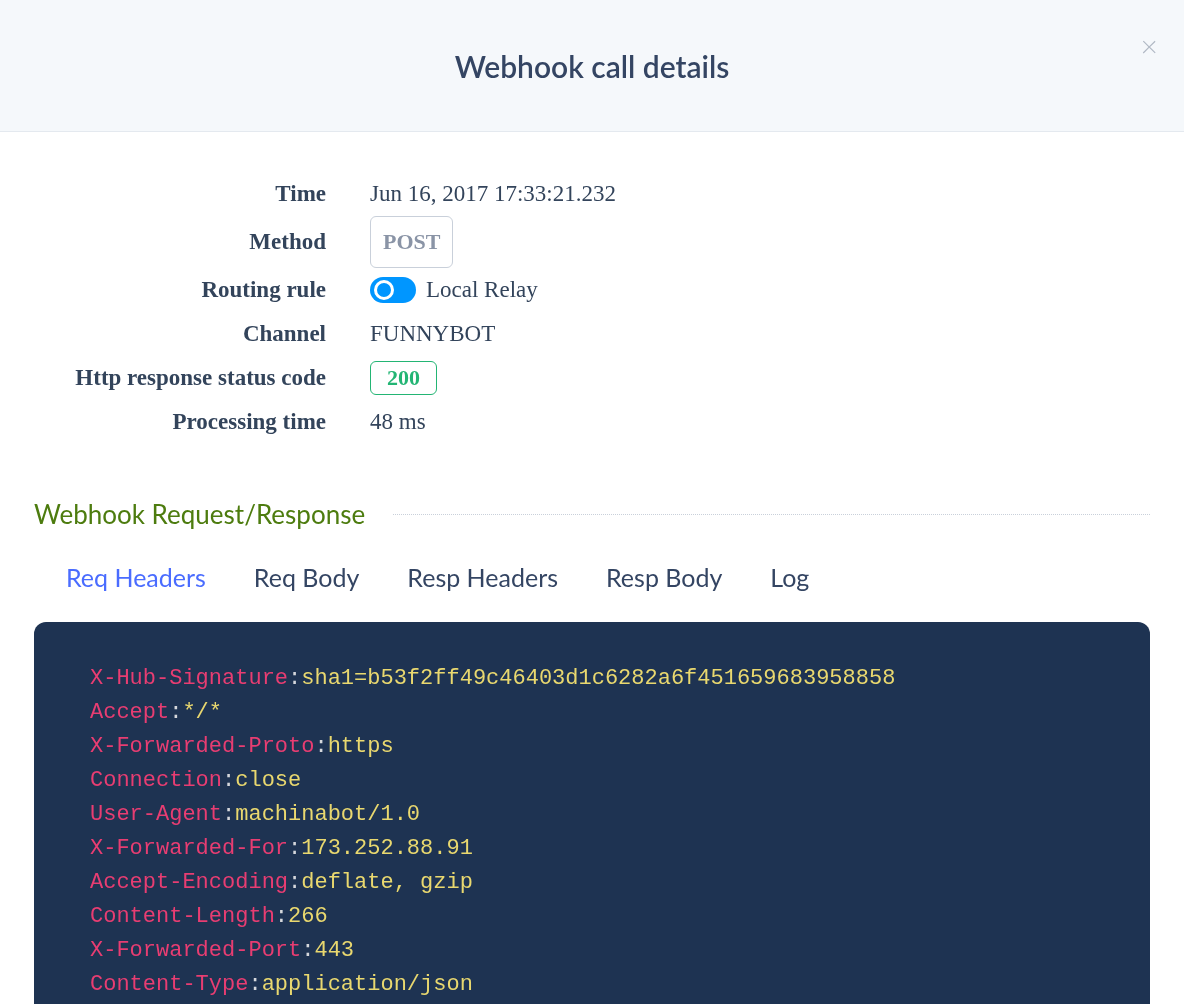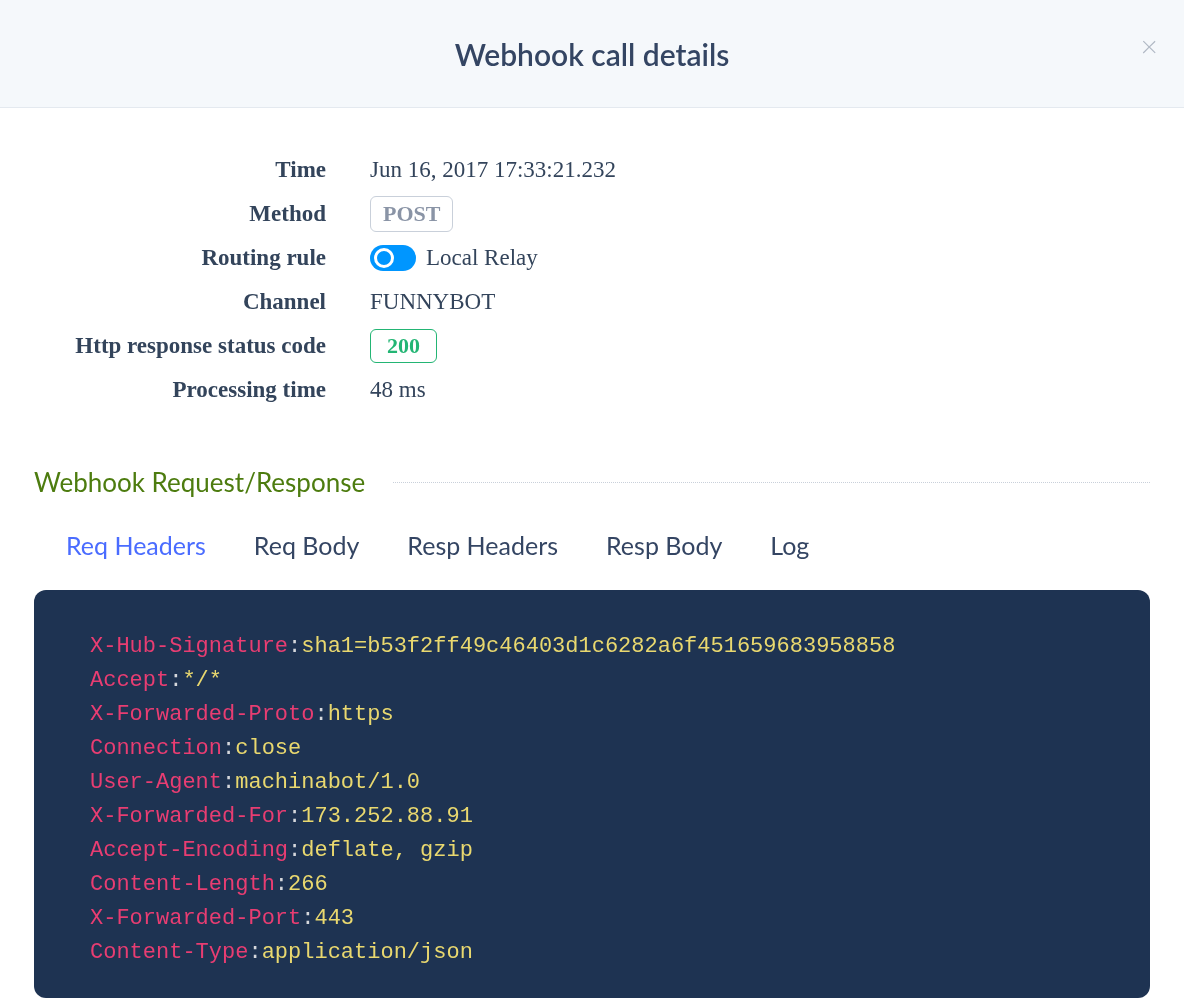--- a/index.html
+++ b/index.html
@@ -6,21 +6,21 @@
   html, body {
     width: 1184px;
     height: 1004px;
     background: #f5f8fb;
     font-family: -apple-system, BlinkMacSystemFont, "Segoe UI", "Lato", "Helvetica Neue", Arial, sans-serif;
     color: #33445b;
     overflow: hidden;
   }
 
   .modal-header {
-    height: 108px;
+    height: 132px;
     width: 100%;
     background: #f5f8fb;
     border-bottom: 1px solid #e4e9ef;
     position: relative;
     display: flex;
     align-items: center;
     justify-content: center;
   }
   .modal-title {
     font-size: 30px;
@@ -65,21 +65,21 @@
     font-size: 23px;
     font-weight: 400;
     color: #33445b;
     display: flex;
     align-items: center;
   }
 
   .method-pill {
     border: 1px solid #c9d0da;
     border-radius: 6px;
-    padding: 4px 12px;
+    padding: 12px 12px;
     font-size: 22px;
     font-weight: 600;
     color: #8a94a6;
     background: #ffffff;
   }
 
   .toggle {
     width: 46px;
     height: 26px;
     border-radius: 13px;

